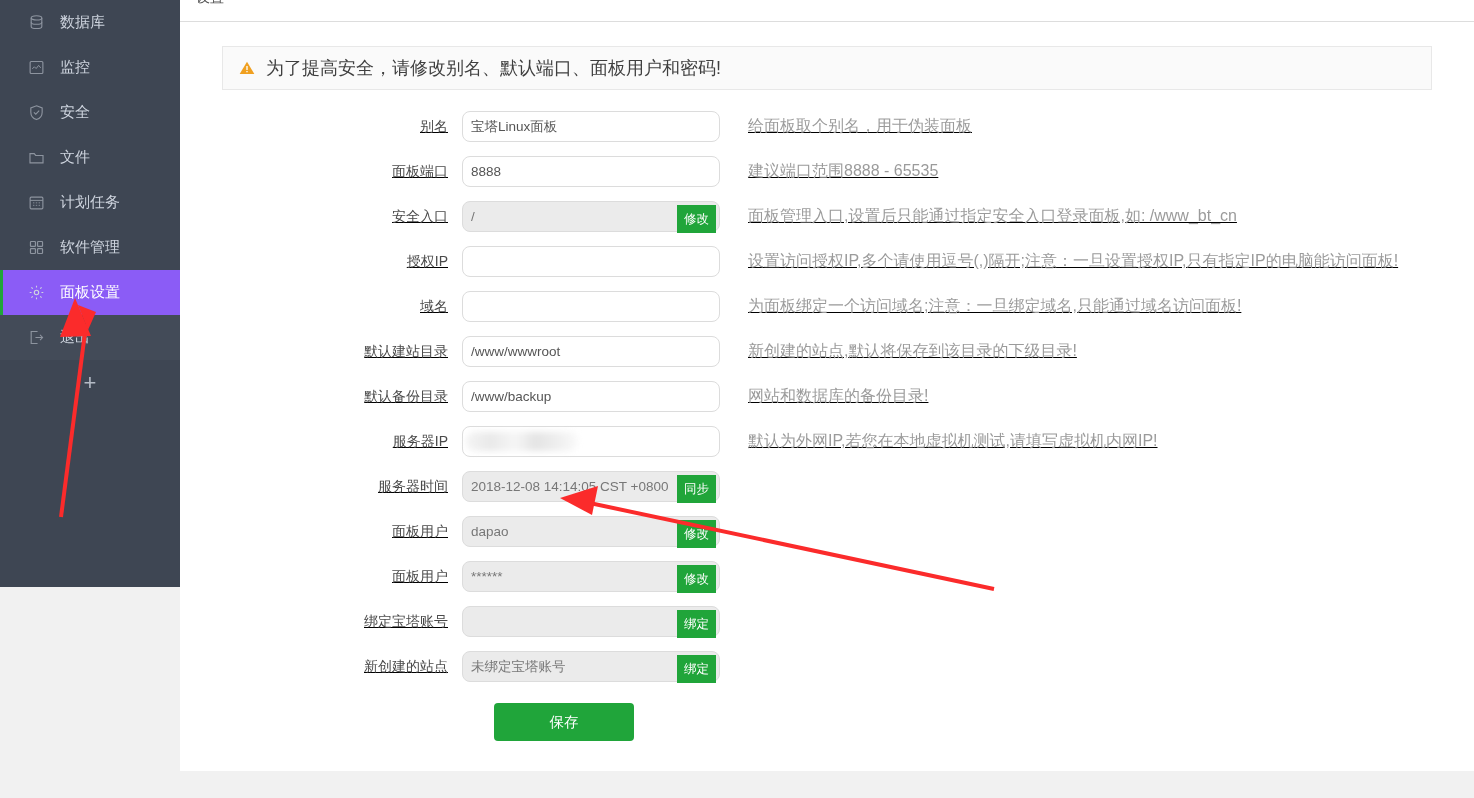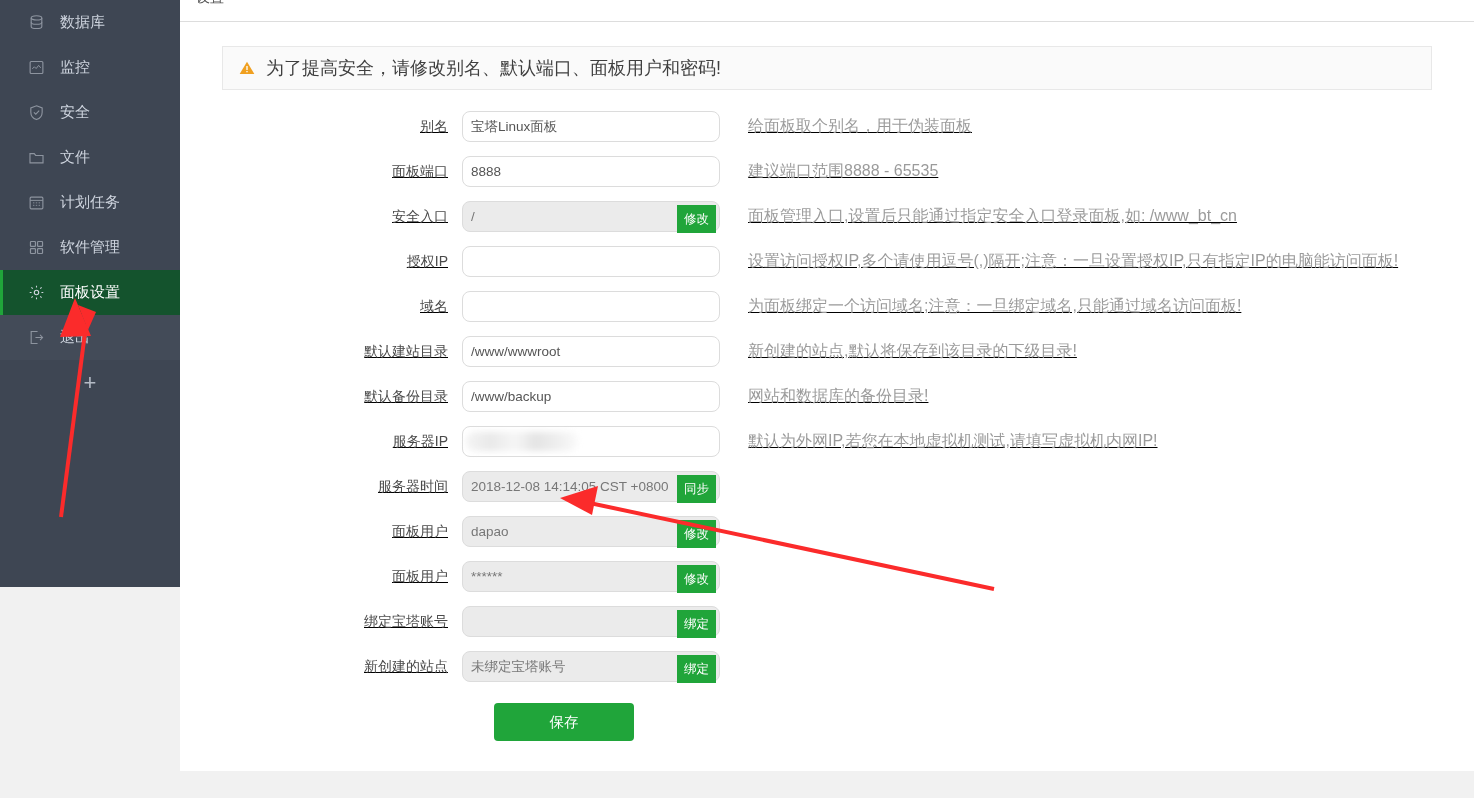--- a/index.html
+++ b/index.html
@@ -47,21 +47,21 @@
     margin-right: 14px;
     display: flex;
     align-items: center;
     justify-content: center;
     color: #8d949f;
   }
   .nav-item .nav-icon svg { display: block; }
   .nav-item .nav-label { white-space: nowrap; }
 
   .nav-item.active {
-    background: #14532d;
+    background: #8b5cf6;
     color: #ffffff;
   }
   .nav-item.active::before {
     content: "";
     position: absolute;
     left: 0; top: 0; bottom: 0;
     width: 3px;
     background: #20a53a;
   }
   .nav-item.active .nav-icon { color: #cfd5de; }

